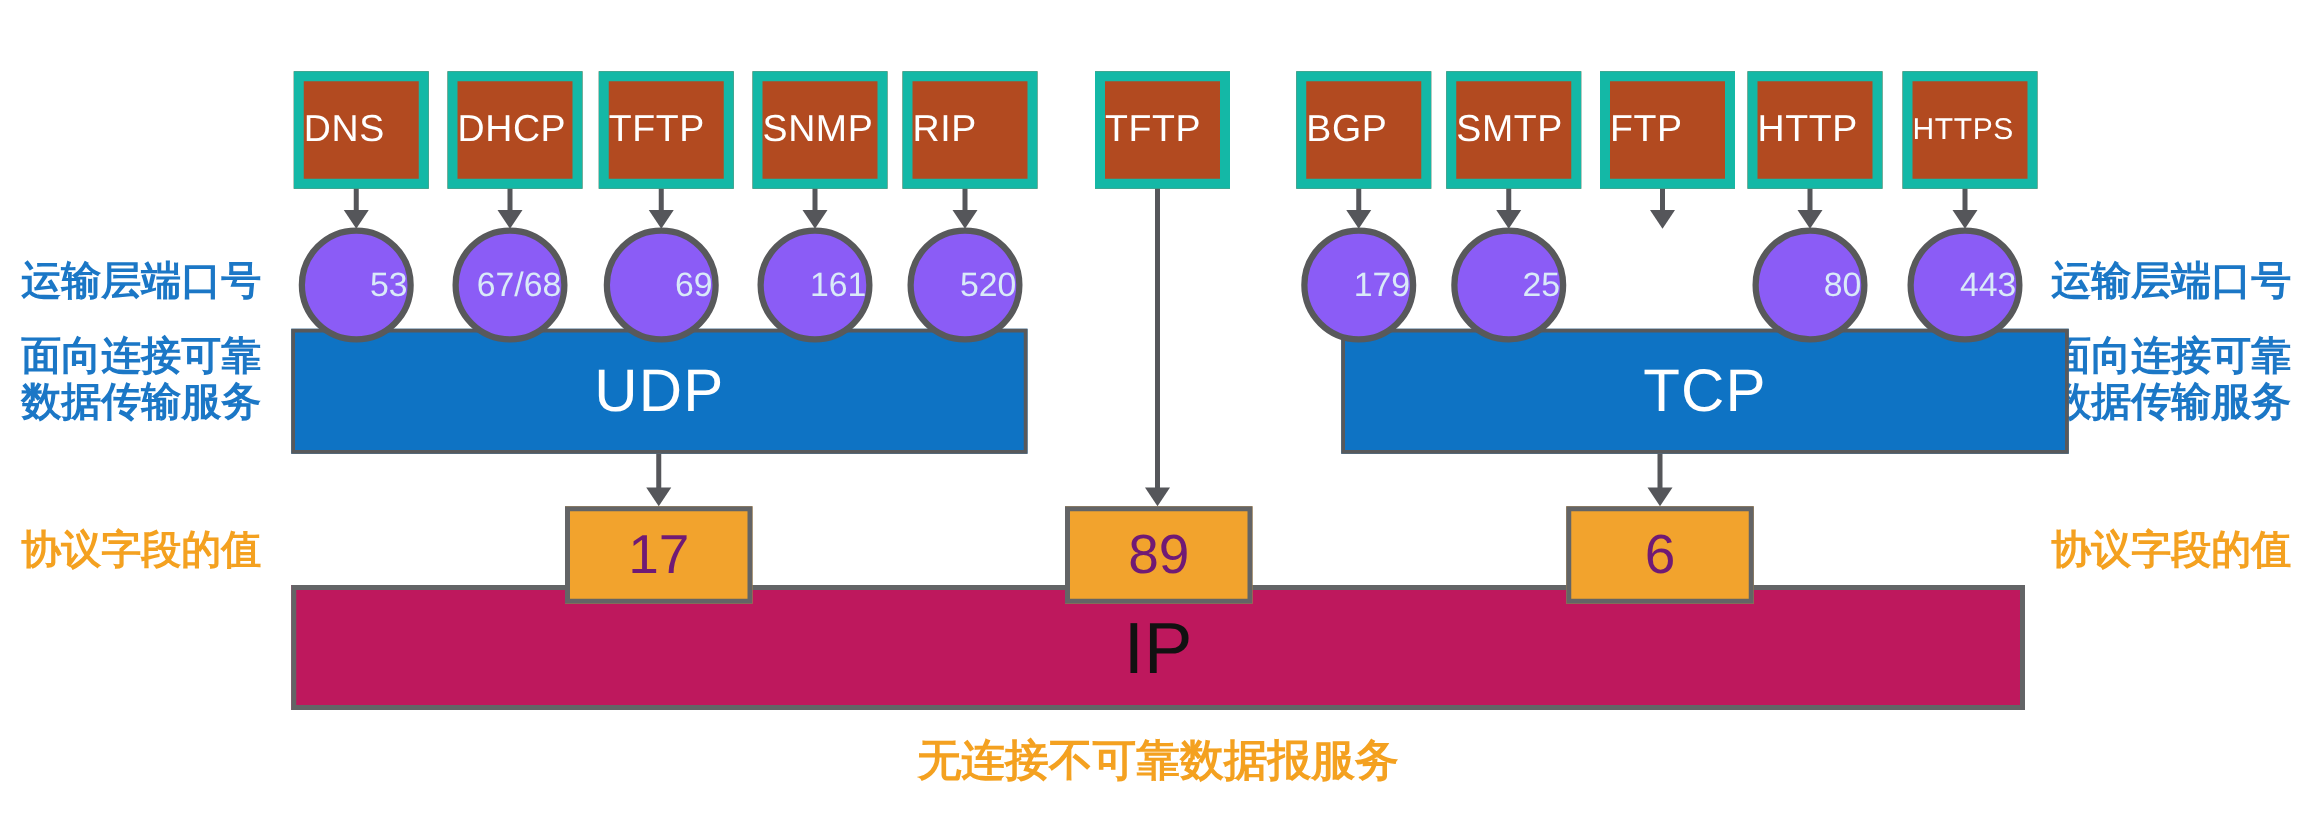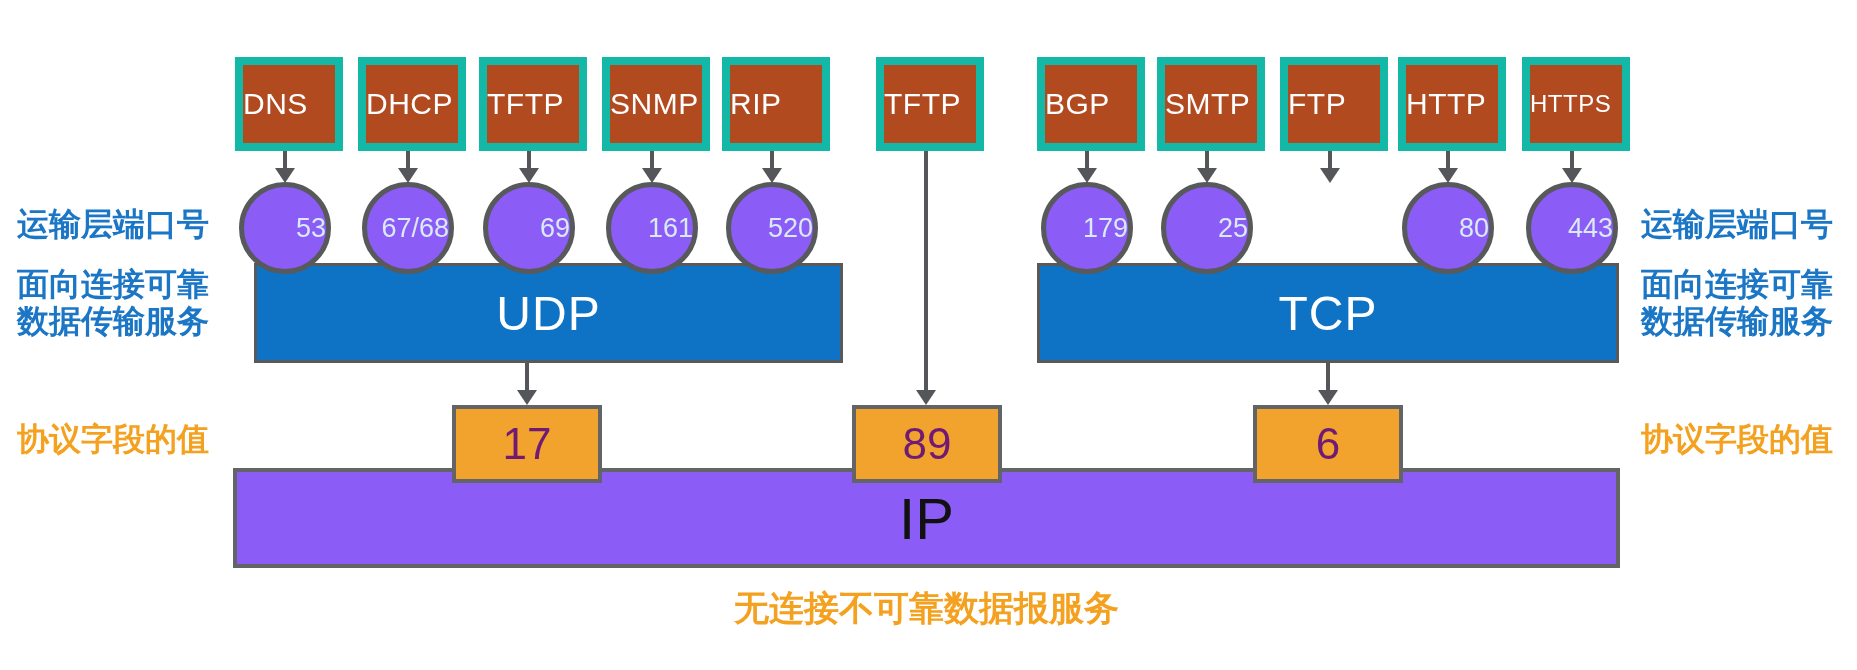--- a/index.html
+++ b/index.html
@@ -31,31 +31,31 @@
     position:absolute; left:calc(var(--cx) - 46px); top:182px;
     width:82px; height:82px; border:5px solid #58595b; border-radius:50%;
     background:#8b5cf6; color:#d9eaf8; display:flex; align-items:center;
     justify-content:flex-end; font-size:27px; z-index:3;
   }
   .bar {
     position:absolute; top:263px; height:94px; border:3px solid #58595b;
     background:#0e73c4; color:#ffffff; display:flex; align-items:center;
     justify-content:center; font-size:48px; letter-spacing:1px; z-index:1;
   }
-  #udp-bar { left:233px; width:583px;margin-left:21px; }
-  #tcp-bar { left:1037px; width:576px; }
+  #udp-bar { left:233px; width:583px; }
+  #tcp-bar { left:1073px; width:576px; }
   .vbox {
     position:absolute; left:calc(var(--cx) - 75px); top:405px;
     width:142px; height:70px; border:4px solid #636466; background:#f2a32d;
     color:#701a75; display:flex; align-items:center; justify-content:center;
     font-size:44px; z-index:4;
   }
   #ip-bar {
     position:absolute; left:233px; top:468px; width:1379px; height:92px;
-    border:4px solid #636466; background:#8b5cf6; color:#111111;
+    border:4px solid #636466; background:#be185d; color:#111111;
     display:flex; align-items:center; justify-content:center;
     font-size:58px; z-index:1;
   }
   .lbl { position:absolute; font-weight:bold; font-size:32px; width:214px; text-align:center; line-height:37px; }
   .lbl.blue { color:#1b77c6; }
   .lbl.orange { color:#f4a120; }
   .left-side { left:6px; }
   .right-side { left:1630px; }
   #ip-service-label {
     position:absolute; left:233px; top:585px; width:1387px; text-align:center;

